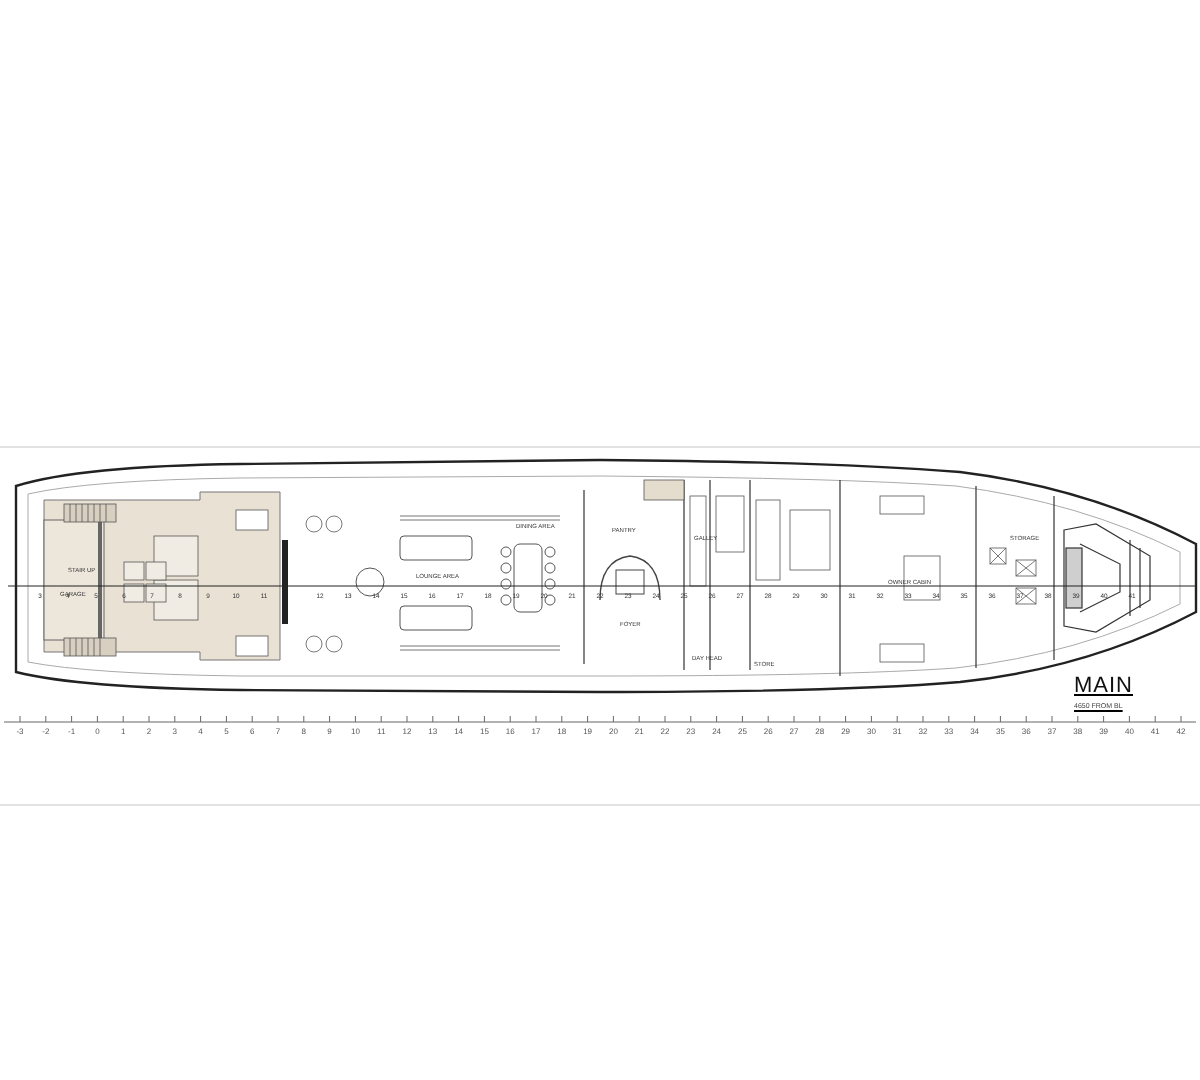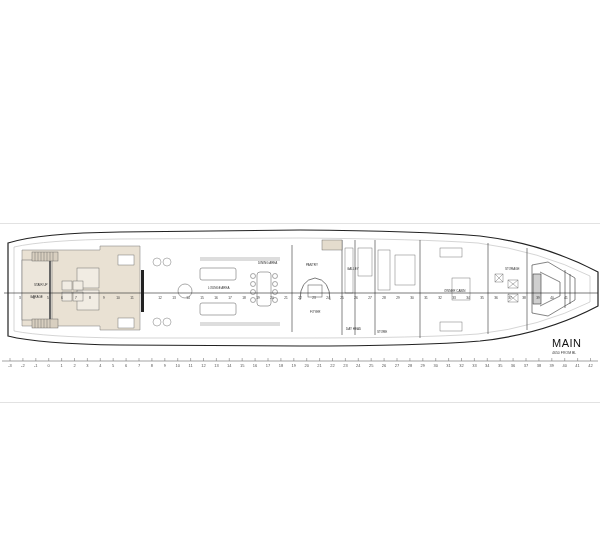--- a/index.html
+++ b/index.html
@@ -1,19 +1,19 @@
 <!DOCTYPE html>
 <html><head>
 <meta charset="utf-8">
 <style>
   html, body { margin:0; padding:0; background:#ffffff; }
   body { width:600px; height:540px; position:relative; overflow:hidden; font-family:"Liberation Sans", sans-serif; }
   .rule { position:absolute; left:0; width:600px; height:1px; background:#e2e2e2; }
   svg { position:absolute; left:0; top:0; }
-  .title-block { position:absolute; left:552px; top:338px; }
+  .title-block { position:absolute; left:537px; top:338px;text-decoration:underline; }
   .title-main { font-family:"Liberation Sans", sans-serif; font-size:11px; color:#111; letter-spacing:0.5px; line-height:11px; }
   .title-sub { font-family:"Liberation Sans", sans-serif; font-size:3.5px; color:#444; margin-top:2px; white-space:nowrap; }
   .lbl { font-family:"Liberation Sans", sans-serif; font-size:3px; fill:#333; }
   .fr { font-family:"Liberation Sans", sans-serif; font-size:3.2px; fill:#333; text-anchor:middle; }
   .rl { font-family:"Liberation Sans", sans-serif; font-size:4px; fill:#555; text-anchor:middle; }
 </style>
 </head>
 <body>
 
 <div class="rule" style="top:223px;"></div>

